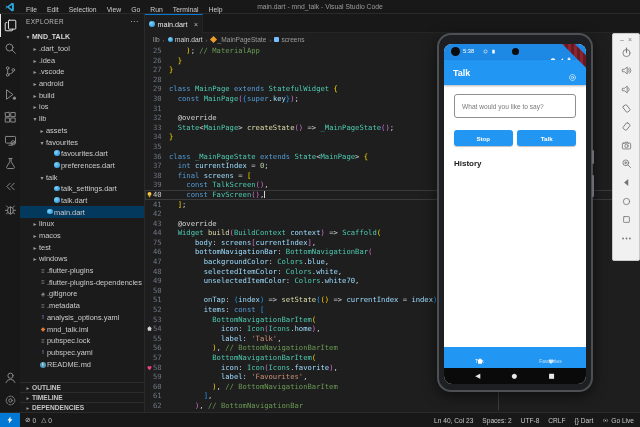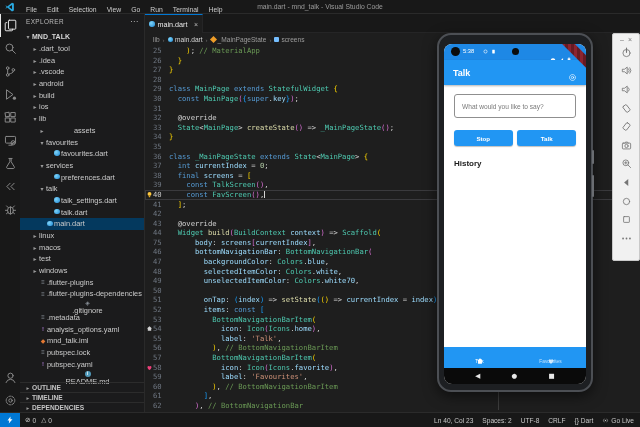--- a/index.html
+++ b/index.html
@@ -233,37 +233,33 @@
           <span>build</span>
         </div>
         <div class="trow" style="padding-left: 11px;">
           <span class="chev">▸</span>
           <span>ios</span>
         </div>
         <div class="trow" style="padding-left: 11px;">
           <span class="chev">▾</span>
           <span>lib</span>
         </div>
-        <div class="trow" style="padding-left: 18px; gap: 28px;">
+        <div class="trow" style="padding-left: 18px;">
           <span class="chev">▸</span>
           <span>assets</span>
         </div>
         <div class="trow" style="padding-left: 18px;">
           <span class="chev">▾</span>
           <span>favourites</span>
         </div>
         <div class="trow" style="padding-left: 25px;">
           <span class="chev"></span>
           <span class="ficon"><span class="dart-dot"></span></span>
           <span>favourites.dart</span>
         </div>
-        <div class="trow" style="padding-left: 18px;">
-          <span class="chev">▾</span>
-          <span>services</span>
-        </div>
         <div class="trow" style="padding-left: 25px;">
           <span class="chev"></span>
           <span class="ficon"><span class="dart-dot"></span></span>
           <span>preferences.dart</span>
         </div>
         <div class="trow" style="padding-left: 18px;">
           <span class="chev">▾</span>
           <span>talk</span>
         </div>
         <div class="trow" style="padding-left: 25px;">
@@ -300,21 +296,21 @@
         <div class="trow" style="padding-left: 11px;">
           <span class="chev"></span>
           <span class="ficon"><span style="color:#8a9199;">≡</span></span>
           <span>.flutter-plugins</span>
         </div>
         <div class="trow" style="padding-left: 11px;">
           <span class="chev"></span>
           <span class="ficon"><span style="color:#8a9199;">≡</span></span>
           <span>.flutter-plugins-dependencies</span>
         </div>
-        <div class="trow" style="padding-left: 11px; flex-direction: column;">
+        <div class="trow" style="padding-left: 11px;">
           <span class="chev"></span>
           <span class="ficon"><span style="color:#8a9199;">◈</span></span>
           <span>.gitignore</span>
         </div>
         <div class="trow" style="padding-left: 11px;">
           <span class="chev"></span>
           <span class="ficon"><span style="color:#8a9199;">≡</span></span>
           <span>.metadata</span>
         </div>
         <div class="trow" style="padding-left: 11px;">
@@ -330,21 +326,21 @@
         <div class="trow" style="padding-left: 11px;">
           <span class="chev"></span>
           <span class="ficon"><span style="color:#8a9199;">≡</span></span>
           <span>pubspec.lock</span>
         </div>
         <div class="trow" style="padding-left: 11px;">
           <span class="chev"></span>
           <span class="ficon"><span style="color:#a074c4;font-weight:bold;">!</span></span>
           <span>pubspec.yaml</span>
         </div>
-        <div class="trow" style="padding-left: 11px; flex-direction: column;">
+        <div class="trow" style="padding-left: 11px;">
           <span class="chev"></span>
           <span class="ficon"><span class="md-dot">i</span></span>
           <span>README.md</span>
         </div>
       </div>
     <div id="side-sections">
         <div class="side-sec">
           <span class="chev">▸</span>
           <span>OUTLINE</span>
         </div>

